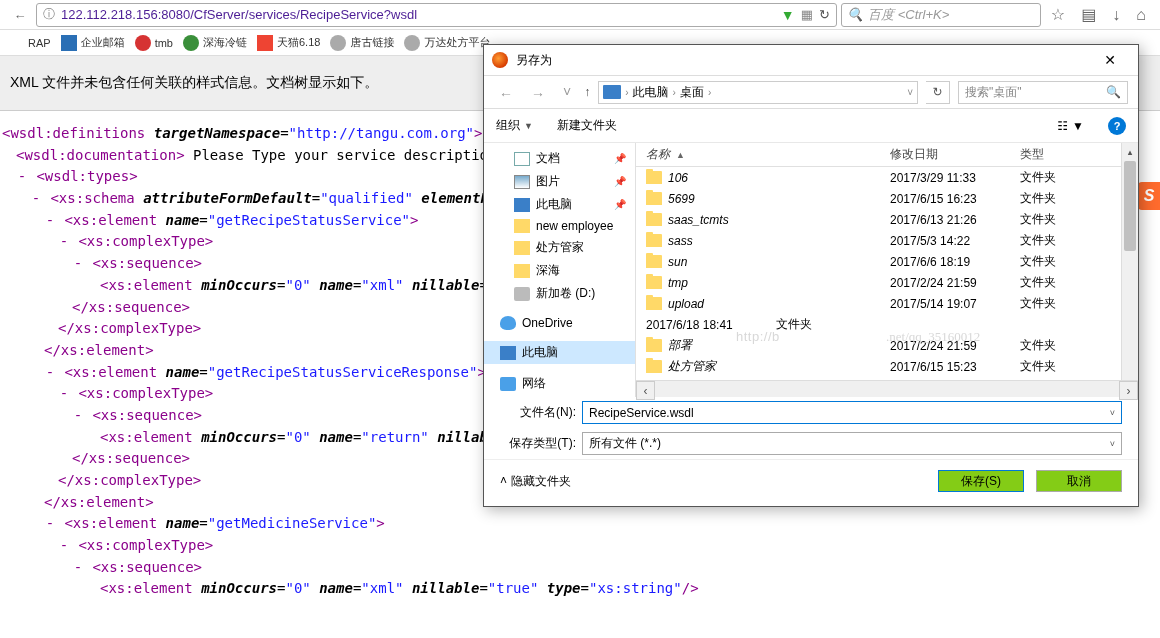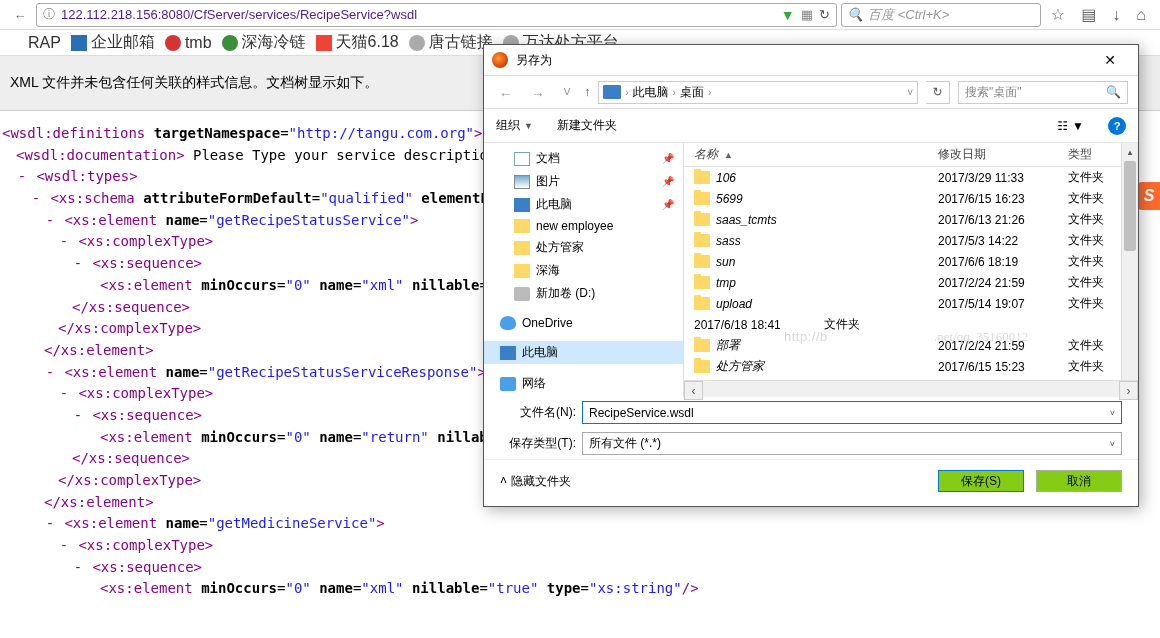--- a/index.html
+++ b/index.html
@@ -11,39 +11,39 @@
     .url-bar { flex: 1; height: 24px; border: 1px solid #aaa; border-radius: 3px; display: flex; align-items: center; padding: 0 6px; gap: 6px; background: #fff; }
     .url-icon { color: #888; font-size: 12px; }
     .url-text { flex: 1; font-size: 13px; color: #4c1d95; }
     .green-shield { color: #3a3; font-size: 14px; }
     .grid-icon { color: #888; }
     .reload-icon { color: #555; }
     .search-bar { width: 200px; height: 24px; border: 1px solid #aaa; border-radius: 3px; display: flex; align-items: center; padding: 0 6px; gap: 4px; background: #fff; color: #999; font-style: italic; }
     .toolbar-icon { color: #666; font-size: 16px; padding: 0 6px; }
     
     
-    .bookmarks-bar { height: 26px; display: flex; align-items: center; padding: 0 8px; gap: 10px; border-bottom: 1px solid #ddd; font-size: 16px; }
+    .bookmarks-bar { height: 26px; display: flex; align-items: center; padding: 0 8px; gap: 10px; border-bottom: 1px solid #ddd; font-size: 11px; }
     .bookmark-item { display: flex; align-items: center; gap: 4px; color: #333; white-space: nowrap; }
     .bookmark-icon { width: 16px; height: 16px; display: inline-block; }
     .bi-rap { background: #fff; }
     .bi-blue { background: #2a6fb5; }
     .bi-red { background: #d63333; border-radius: 50%; }
     .bi-green { background: #3a8f3a; border-radius: 50%; font-size: 10px; display:flex; align-items:center; justify-content:center; color:#fff; }
     .bi-redt { background: #e43; }
     .bi-gray { background: #aaa; border-radius: 50%; }
     
     
     .page-content { padding: 0; background: #fff; }
     .info-banner { padding: 18px 10px; background: #eeeeee; font-size: 14px; color: #000; border-bottom: 1px solid #ccc; margin-bottom: 12px; }
     
     .xml-tree { padding: 0 2px; font-family: Consolas, monospace; font-size: 14px; line-height: 1.55; }
     .xml-line { white-space: nowrap; }
     .toggle { color: #8b008b; display: inline-block; width: 12px; text-align: center; cursor: pointer; }
     .tag { color: #8b008b; }
-    .attr-name { color: #000; font-weight: bold; }
+    .attr-name { color: #000; font-weight: bold; font-style: italic; }
     .attr-val { color: #1a1aff; }
     .text-content { color: #000; }
     .ind1 { padding-left: 14px; }
     .ind2 { padding-left: 28px; }
     .ind3 { padding-left: 42px; }
     .ind4 { padding-left: 56px; }
     .ind5 { padding-left: 70px; }
     .ind6 { padding-left: 98px; }
     
     
@@ -64,21 +64,21 @@
     .search-box .mag { margin-left: auto; color: #555; }
     
     .dialog-toolbar { height: 34px; display: flex; align-items: center; padding: 0 12px; gap: 24px; border-bottom: 1px solid #e8e8e8; }
     .tb-item { display: flex; align-items: center; gap: 4px; }
     .tb-item .caret { font-size: 9px; color: #555; }
     .tb-spacer { flex: 1; }
     .view-btn { display: flex; align-items: center; gap: 4px; }
     .help-icon { width: 18px; height: 18px; background: #0078d7; color: #fff; border-radius: 50%; display: flex; align-items: center; justify-content: center; font-weight: bold; font-size: 11px; }
     
     .dialog-body { flex: 1; display: flex; min-height: 0; position: relative; }
-    .nav-pane { width: 200px; border-right: 1px solid #e0e0e0; padding: 4px 0; overflow-y: auto; }
+    .nav-pane { width: 152px; border-right: 1px solid #e0e0e0; padding: 4px 0; overflow-y: auto; }
     .nav-item { padding: 3px 8px 3px 30px; display: flex; align-items: center; gap: 6px; }
     .nav-item.sel { background: #cde8ff; }
     .nav-item .pin { margin-left: auto; color: #888; font-size: 10px; }
     .nav-icon { width: 16px; height: 14px; display: inline-block; }
     .ni-doc { background: #fff; border: 1px solid #7aa; }
     .ni-pic { background: linear-gradient(#7ac,#fff); border: 1px solid #888; }
     .ni-pc { background: #3a7fc8; }
     .ni-folder { background: #ffd968; }
     .ni-drive { background: #bbb; border-radius: 2px; }
     .ni-cloud { background: #4aa0e8; border-radius: 50% 50% 40% 40%; }

